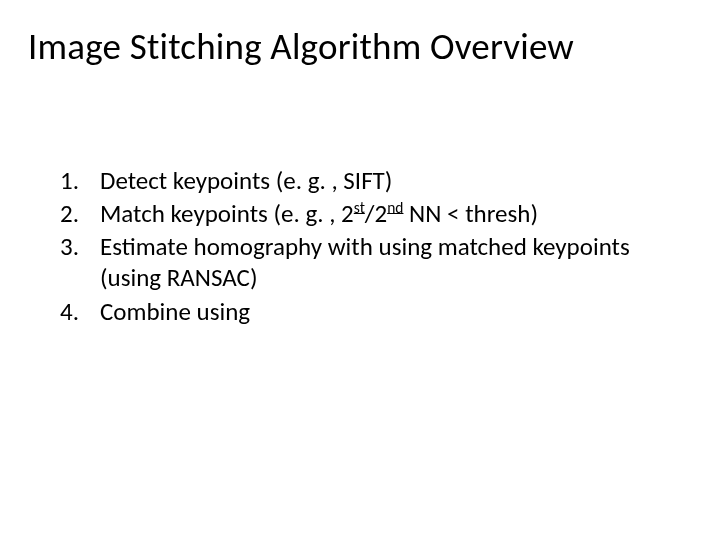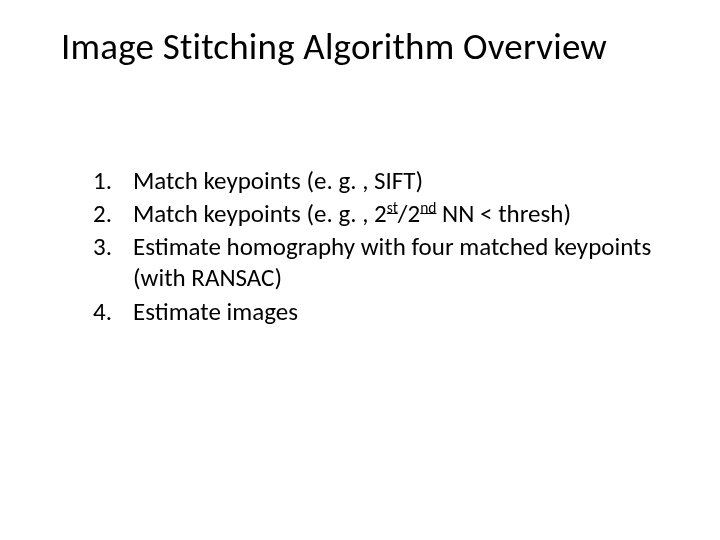--- a/index.html
+++ b/index.html
@@ -8,21 +8,21 @@
     width: 720px;
     height: 540px;
     background: #ffffff;
     font-family: Calibri, "Segoe UI", Arial, sans-serif;
     color: #000;
   }
   .slide {
     width: 720px;
     height: 540px;
     box-sizing: border-box;
-    padding: 26px 40px 40px 61px;
+    padding: 26px 40px 40px 28px;
     position: relative;
   }
   .title {
     font-size: 37px;
     font-weight: 400;
     letter-spacing: 0.2px;
     margin: 0 0 96px 0;
     line-height: 1.15;
   }
   ol.steps {
@@ -51,28 +51,28 @@
 </style>
 </head>
 <body>
 
 <div class="slide">
   <h1 class="title">Image Stitching Algorithm Overview</h1>
 
   <ol class="steps">
     <li>
       <span class="num">1.</span>
-      <span>Match keypoints (e. g. , SIFT)</span>
+      <span>Detect keypoints (e. g. , SIFT)</span>
     </li>
     <li>
       <span class="num">2.</span>
       <span><span>Match keypoints (e. g. , 2</span><sup>st</sup><span>/2</span><sup>nd</sup><span> NN &lt; thresh)</span></span>
     </li>
     <li>
       <span class="num">3.</span>
-      <span>Estimate homography with four matched keypoints (with RANSAC)</span>
+      <span>Estimate homography with using matched keypoints (using RANSAC)</span>
     </li>
     <li>
       <span class="num">4.</span>
-      <span>Estimate images</span>
+      <span>Combine using</span>
     </li>
   </ol>
 </div>
 
 </body></html>

